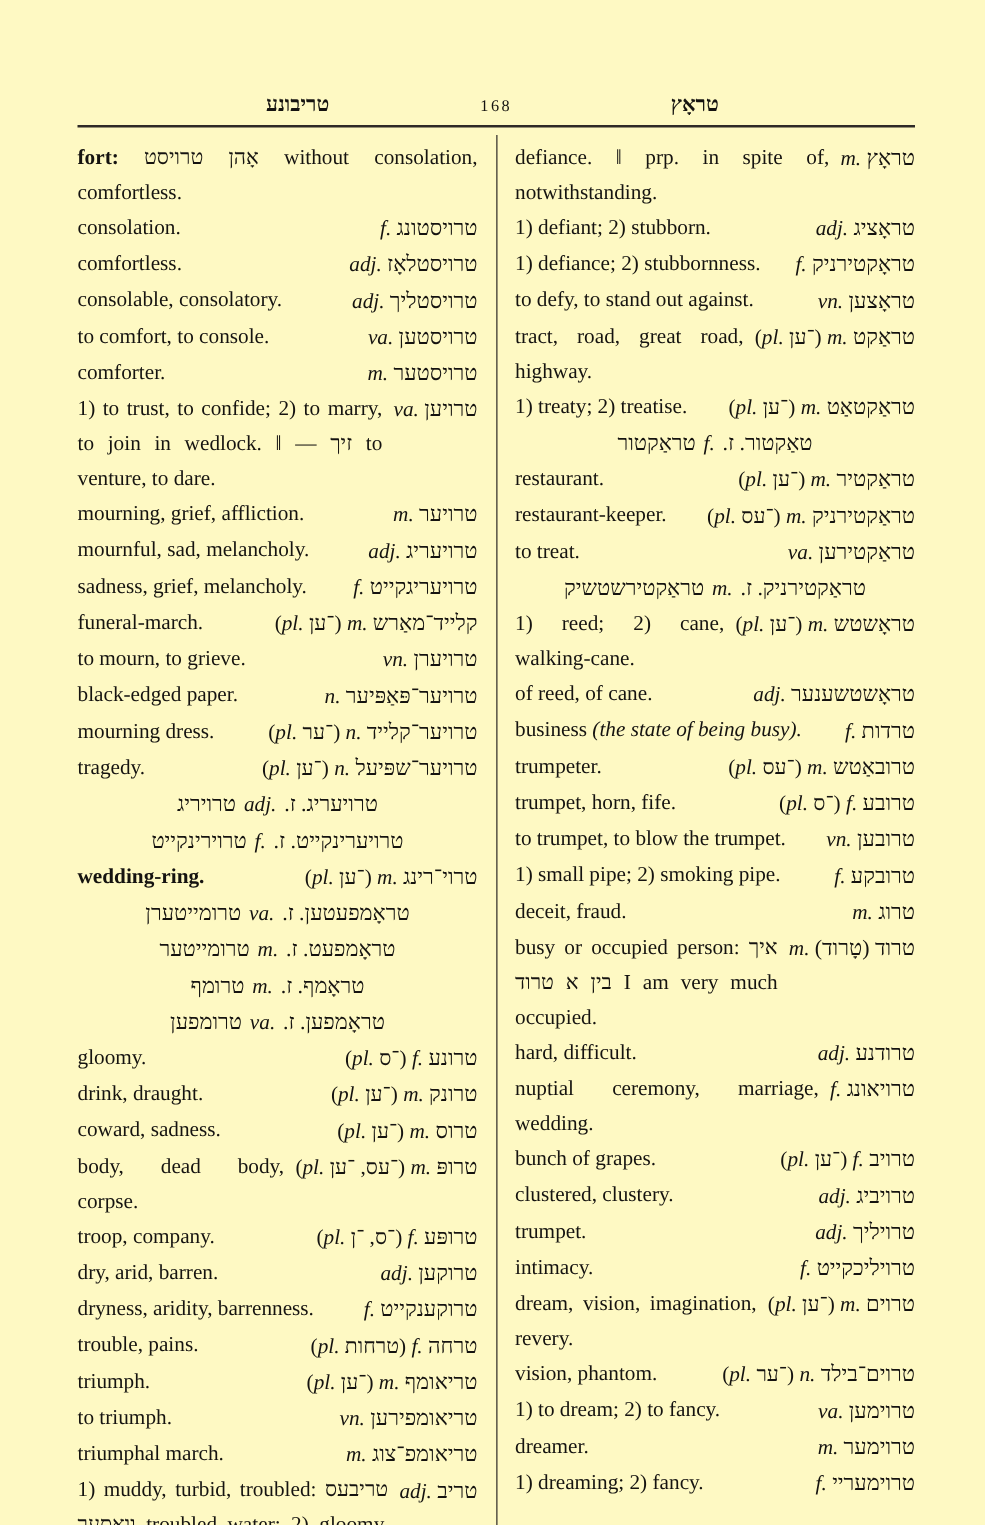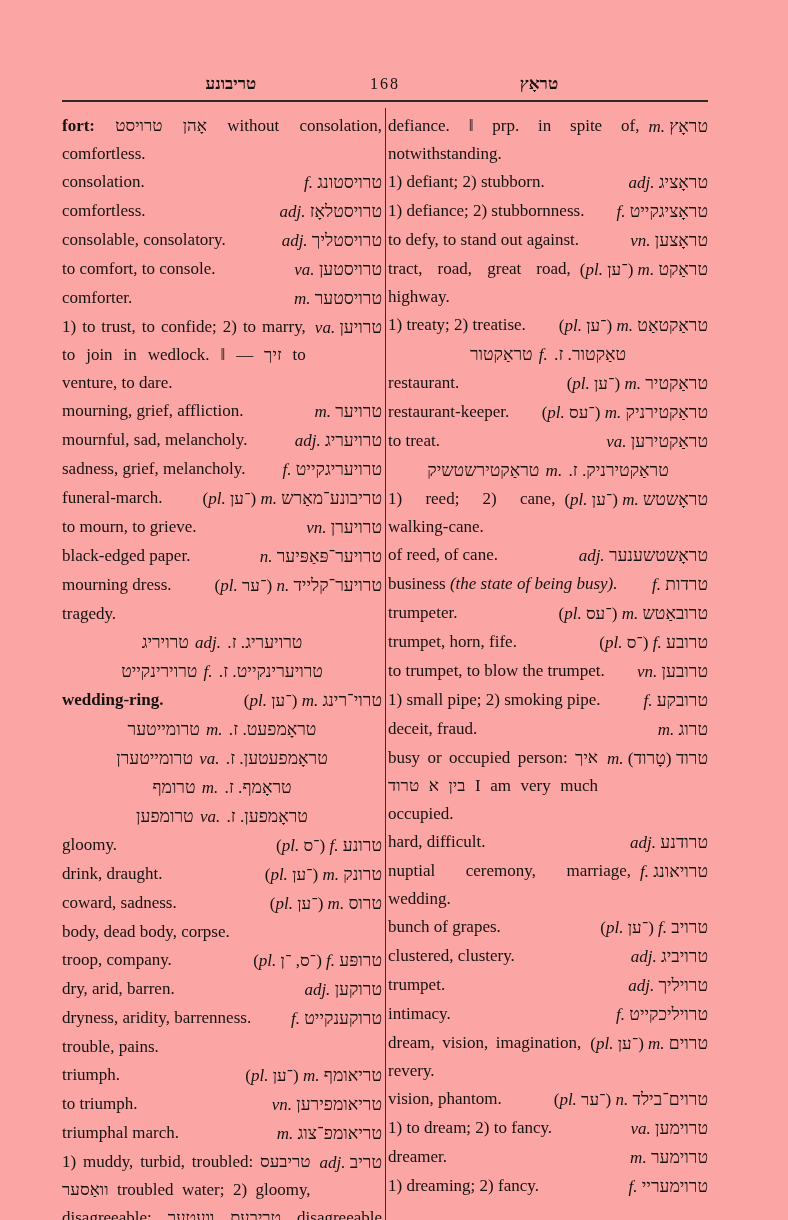--- a/index.html
+++ b/index.html
@@ -1,35 +1,35 @@
 <!DOCTYPE html>
 <html><head>
 <meta charset="utf-8">
 <style>
   html,body{margin:0;padding:0;background:#ffffff;}
   .page{
     position:relative;
     width:788px;height:1220px;
-    background:#fca5a5;
+    background:#fef9c3;
     color:#151310;
     font-family:"Liberation Serif","DejaVu Serif","DejaVu Sans",serif;
     overflow:hidden;
     box-sizing:border-box;
-    padding:74px 80px 0 62px;
+    padding:74px 56px 0 62px;
   }
   .header{
     display:grid;
     grid-template-columns:1fr auto 1fr;
     align-items:baseline;
     padding:0 30px 6px 30px;
   }
   .hw-header{font-size:17px;font-weight:600;}
   .hw-header.left{justify-self:center;}
   .hw-header.right{justify-self:center;}
-  .page-num{font-size:16px;letter-spacing:2px;justify-self:center;}
+  .page-num{font-size:13px;letter-spacing:2px;justify-self:center;}
   .rule{border-top:2px solid #2e2a26;margin:0 0 10px 0;}
   .columns{position:relative;display:flex;justify-content:space-between;min-height:1040px;}
   .col{width:320px;font-size:17px;line-height:28px;}
   .divider{position:absolute;left:50%;top:-4px;bottom:60px;width:1px;background:#34302b;}
   .entry{text-align:justify;}
   .entry::after{content:"";display:block;clear:both;}
   .hw{float:right;margin-left:9px;white-space:nowrap;}
   bdi{unicode-bidi:isolate;}
   .he{font-size:17.5px;}
   .gr{font-style:italic;}
@@ -55,50 +55,50 @@
         <div class="entry"><span class="entxt"><b>fort:</b> אָהן טרויסט without consolation, comfortless.</span></div>
         <div class="entry"><span class="hw"><i class="gr">f.</i> <bdi class="he">טרויסטונג</bdi></span><span class="entxt">consolation.</span></div>
         <div class="entry"><span class="hw"><i class="gr">adj.</i> <bdi class="he">טרויסטלאָז</bdi></span><span class="entxt">comfortless.</span></div>
         <div class="entry"><span class="hw"><i class="gr">adj.</i> <bdi class="he">טרויסטליך</bdi></span><span class="entxt">consolable, consolatory.</span></div>
         <div class="entry"><span class="hw"><i class="gr">va.</i> <bdi class="he">טרויסטען</bdi></span><span class="entxt">to comfort, to console.</span></div>
         <div class="entry"><span class="hw"><i class="gr">m.</i> <bdi class="he">טרויסטער</bdi></span><span class="entxt">comforter.</span></div>
         <div class="entry"><span class="hw"><i class="gr">va.</i> <bdi class="he">טרויען</bdi></span><span class="entxt">1) to trust, to confide; 2) to marry, to join in wedlock. ‖ — זיך to venture, to dare.</span></div>
         <div class="entry"><span class="hw"><i class="gr">m.</i> <bdi class="he">טרויער</bdi></span><span class="entxt">mourning, grief, affliction.</span></div>
         <div class="entry"><span class="hw"><i class="gr">adj.</i> <bdi class="he">טרויעריג</bdi></span><span class="entxt">mournful, sad, melancholy.</span></div>
         <div class="entry"><span class="hw"><i class="gr">f.</i> <bdi class="he">טרויעריגקייט</bdi></span><span class="entxt">sadness, grief, melancholy.</span></div>
-        <div class="entry"><span class="hw"><span class="pl">(<i>pl.</i> <bdi>־ען</bdi>) </span><i class="gr">m.</i> <bdi class="he">טריבונע־מאַרש</bdi></span><span class="entxt">funeral-march.</span></div>
+        <div class="entry"><span class="hw"><span class="pl">(<i>pl.</i> <bdi>־ען</bdi>) </span><i class="gr">m.</i> <bdi class="he">קלייד־מאַרש</bdi></span><span class="entxt">funeral-march.</span></div>
         <div class="entry"><span class="hw"><i class="gr">vn.</i> <bdi class="he">טרויערן</bdi></span><span class="entxt">to mourn, to grieve.</span></div>
         <div class="entry"><span class="hw"><i class="gr">n.</i> <bdi class="he">טרויער־פּאַפּיער</bdi></span><span class="entxt">black-edged paper.</span></div>
         <div class="entry"><span class="hw"><span class="pl">(<i>pl.</i> <bdi>־ער</bdi>) </span><i class="gr">n.</i> <bdi class="he">טרויער־קלייד</bdi></span><span class="entxt">mourning dress.</span></div>
-        <div class="entry"><span class="entxt">tragedy.</span></div>
+        <div class="entry"><span class="hw"><span class="pl">(<i>pl.</i> <bdi>־ען</bdi>) </span><i class="gr">n.</i> <bdi class="he">טרויער־שפּיעל</bdi></span><span class="entxt">tragedy.</span></div>
         <div class="ref"><bdi class="he">טרויריג</bdi> <i class="gr">adj.</i> <bdi class="he">ז.</bdi> <bdi class="he">טרויעריג.</bdi></div>
         <div class="ref"><bdi class="he">טרוירינקייט</bdi> <i class="gr">f.</i> <bdi class="he">ז.</bdi> <bdi class="he">טרויערינקייט.</bdi></div>
         <div class="entry"><span class="hw"><span class="pl">(<i>pl.</i> <bdi>־ען</bdi>) </span><i class="gr">m.</i> <bdi class="he">טרוי־רינג</bdi></span><span class="entxt"><b>wedding-ring.</b></span></div>
+        <div class="ref"><bdi class="he">טרומייטערן</bdi> <i class="gr">va.</i> <bdi class="he">ז.</bdi> <bdi class="he">טראָמפעטען.</bdi></div>
         <div class="ref"><bdi class="he">טרומייטער</bdi> <i class="gr">m.</i> <bdi class="he">ז.</bdi> <bdi class="he">טראָמפעט.</bdi></div>
-        <div class="ref"><bdi class="he">טרומייטערן</bdi> <i class="gr">va.</i> <bdi class="he">ז.</bdi> <bdi class="he">טראָמפעטען.</bdi></div>
         <div class="ref"><bdi class="he">טרומף</bdi> <i class="gr">m.</i> <bdi class="he">ז.</bdi> <bdi class="he">טראָמף.</bdi></div>
         <div class="ref"><bdi class="he">טרומפען</bdi> <i class="gr">va.</i> <bdi class="he">ז.</bdi> <bdi class="he">טראָמפען.</bdi></div>
         <div class="entry"><span class="hw"><span class="pl">(<i>pl.</i> <bdi>־ס</bdi>) </span><i class="gr">f.</i> <bdi class="he">טרונע</bdi></span><span class="entxt">gloomy.</span></div>
         <div class="entry"><span class="hw"><span class="pl">(<i>pl.</i> <bdi>־ען</bdi>) </span><i class="gr">m.</i> <bdi class="he">טרונק</bdi></span><span class="entxt">drink, draught.</span></div>
         <div class="entry"><span class="hw"><span class="pl">(<i>pl.</i> <bdi>־ען</bdi>) </span><i class="gr">m.</i> <bdi class="he">טרוס</bdi></span><span class="entxt">coward, sadness.</span></div>
-        <div class="entry"><span class="entxt">body, dead body, corpse.</span></div>
+        <div class="entry"><span class="hw"><span class="pl">(<i>pl.</i> <bdi>־עס, ־ען</bdi>) </span><i class="gr">m.</i> <bdi class="he">טרופּ</bdi></span><span class="entxt">body, dead body, corpse.</span></div>
         <div class="entry"><span class="hw"><span class="pl">(<i>pl.</i> <bdi>־ס, ־ן</bdi>) </span><i class="gr">f.</i> <bdi class="he">טרופּע</bdi></span><span class="entxt">troop, company.</span></div>
         <div class="entry"><span class="hw"><i class="gr">adj.</i> <bdi class="he">טרוקען</bdi></span><span class="entxt">dry, arid, barren.</span></div>
         <div class="entry"><span class="hw"><i class="gr">f.</i> <bdi class="he">טרוקענקייט</bdi></span><span class="entxt">dryness, aridity, barrenness.</span></div>
-        <div class="entry"><span class="entxt">trouble, pains.</span></div>
+        <div class="entry"><span class="hw"><span class="pl">(<i>pl.</i> <bdi>טרחות</bdi>) </span><i class="gr">f.</i> <bdi class="he">טרחה</bdi></span><span class="entxt">trouble, pains.</span></div>
         <div class="entry"><span class="hw"><span class="pl">(<i>pl.</i> <bdi>־ען</bdi>) </span><i class="gr">m.</i> <bdi class="he">טריאומף</bdi></span><span class="entxt">triumph.</span></div>
         <div class="entry"><span class="hw"><i class="gr">vn.</i> <bdi class="he">טריאומפירען</bdi></span><span class="entxt">to triumph.</span></div>
         <div class="entry"><span class="hw"><i class="gr">m.</i> <bdi class="he">טריאומפ־צוג</bdi></span><span class="entxt">triumphal march.</span></div>
         <div class="entry"><span class="hw"><i class="gr">adj.</i> <bdi class="he">טריב</bdi></span><span class="entxt">1) muddy, turbid, troubled: טריבעס וואַסער troubled water; 2) gloomy, disagreeable: טריבעס וועטער disagreeable weather; מאַכען טריב to trouble, to make turbid.</span></div>
       </div>
     <div class="divider"></div>
     <div class="col" id="col-right">
         <div class="entry"><span class="hw"><i class="gr">m.</i> <bdi class="he">טראָץ</bdi></span><span class="entxt">defiance. ‖ prp. in spite of, notwithstanding.</span></div>
         <div class="entry"><span class="hw"><i class="gr">adj.</i> <bdi class="he">טראָציג</bdi></span><span class="entxt">1) defiant; 2) stubborn.</span></div>
-        <div class="entry"><span class="hw"><i class="gr">f.</i> <bdi class="he">טראָציגקייט</bdi></span><span class="entxt">1) defiance; 2) stubbornness.</span></div>
+        <div class="entry"><span class="hw"><i class="gr">f.</i> <bdi class="he">טראָקטירניק</bdi></span><span class="entxt">1) defiance; 2) stubbornness.</span></div>
         <div class="entry"><span class="hw"><i class="gr">vn.</i> <bdi class="he">טראָצען</bdi></span><span class="entxt">to defy, to stand out against.</span></div>
         <div class="entry"><span class="hw"><span class="pl">(<i>pl.</i> <bdi>־ען</bdi>) </span><i class="gr">m.</i> <bdi class="he">טראַקט</bdi></span><span class="entxt">tract, road, great road, highway.</span></div>
         <div class="entry"><span class="hw"><span class="pl">(<i>pl.</i> <bdi>־ען</bdi>) </span><i class="gr">m.</i> <bdi class="he">טראַקטאַט</bdi></span><span class="entxt">1) treaty; 2) treatise.</span></div>
         <div class="ref"><bdi class="he">טראַקטור</bdi> <i class="gr">f.</i> <bdi class="he">ז.</bdi> <bdi class="he">טאַקטור.</bdi></div>
         <div class="entry"><span class="hw"><span class="pl">(<i>pl.</i> <bdi>־ען</bdi>) </span><i class="gr">m.</i> <bdi class="he">טראַקטיר</bdi></span><span class="entxt">restaurant.</span></div>
         <div class="entry"><span class="hw"><span class="pl">(<i>pl.</i> <bdi>־עס</bdi>) </span><i class="gr">m.</i> <bdi class="he">טראַקטירניק</bdi></span><span class="entxt">restaurant-keeper.</span></div>
         <div class="entry"><span class="hw"><i class="gr">va.</i> <bdi class="he">טראַקטירען</bdi></span><span class="entxt">to treat.</span></div>
         <div class="ref"><bdi class="he">טראַקטירשטשיק</bdi> <i class="gr">m.</i> <bdi class="he">ז.</bdi> <bdi class="he">טראַקטירניק.</bdi></div>
         <div class="entry"><span class="hw"><span class="pl">(<i>pl.</i> <bdi>־ען</bdi>) </span><i class="gr">m.</i> <bdi class="he">טראָשטש</bdi></span><span class="entxt">1) reed; 2) cane, walking-cane.</span></div>
         <div class="entry"><span class="hw"><i class="gr">adj.</i> <bdi class="he">טראָשטשענער</bdi></span><span class="entxt">of reed, of cane.</span></div>

